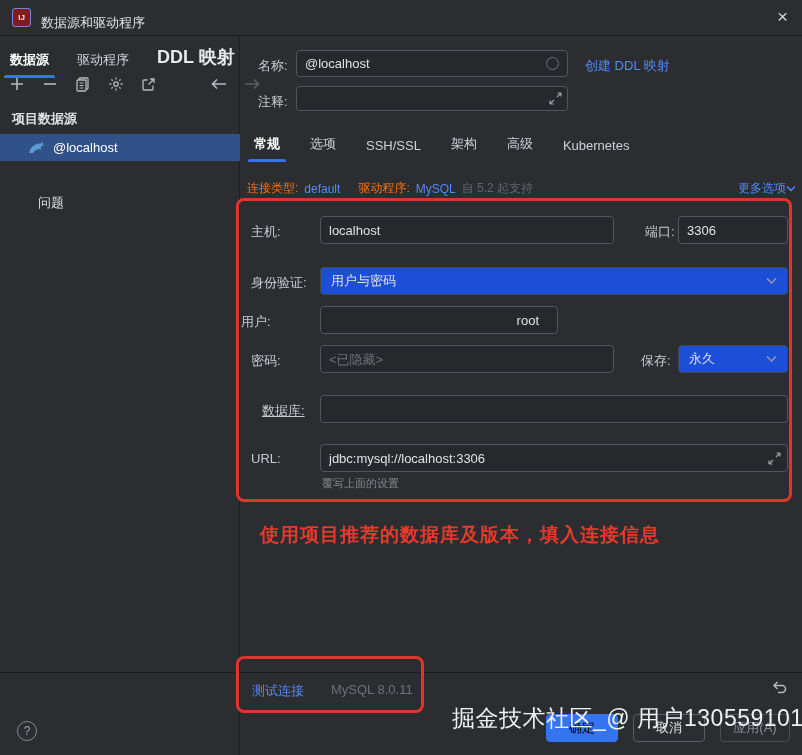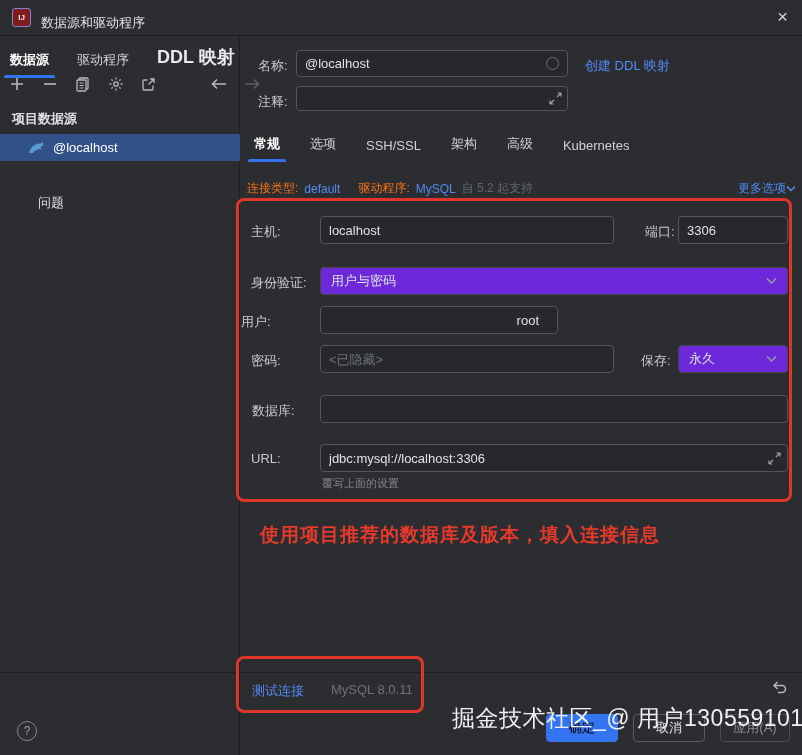--- a/index.html
+++ b/index.html
@@ -13,21 +13,21 @@
   .lbl { color:#c9cbd1; font-size:13px; }
   .dim { color:#f97316; }
   .link { color:#548af7; cursor:pointer; }
   .txtfield {
     background:#26282c; border:1px solid #53565c; border-radius:4px;
     color:#dfe1e5; font-size:13px; padding:0 24px 0 8px; outline:none;
     font-family:"Liberation Sans", sans-serif;
   }
   .txtfield::placeholder { color:#6e7177; }
   .combo {
-    background:#6d28d9; border:1px solid #45474c; border-radius:4px;
+    background:#1d4ed8; border:1px solid #45474c; border-radius:4px;
     display:flex; align-items:center; padding:0 10px; color:#dfe1e5;
     font-size:13px; justify-content:space-between; cursor:pointer;
   }
   .tab { padding:6px 2px 9px 2px; color:#cfd1d6; cursor:pointer; position:relative; }
   .tab.active { color:#ffffff; font-weight:bold; }
   .tab.active::after {
     content:""; position:absolute; left:-4px; right:-4px; bottom:0;
     height:3px; background:#3574f0; border-radius:2px 2px 0 0;
   }
   .toolbtn { width:22px; height:22px; display:flex; align-items:center; justify-content:center;
@@ -183,21 +183,21 @@
   <div class="abs lbl" style="left:10px;top:315px;">密码:</div>
   <input class="abs txtfield" style="left: 79px; top: 308px; width: 294px; height: 28px; padding-right: 8px;" placeholder="&lt;已隐藏&gt;">
   <div class="abs lbl" style="left:400px;top:315px;">保存:</div>
   <div class="abs combo" style="left:437px;top:308px;width:110px;height:28px;">
     <span>永久</span>
     <svg width="11" height="8" viewBox="0 0 11 8" fill="none" stroke="#9da0a8" stroke-width="1.4">
         <path d="M1 1.5 L5.5 6 L10 1.5"></path>
       </svg>
   </div>
 
-  <div class="abs lbl" style="left:11px;top:365px;">数据库:</div>
+  <div class="abs lbl" style="left:21px;top:365px;text-decoration:underline;">数据库:</div>
   <input class="abs txtfield" style="left: 79px; top: 358px; width: 468px; height: 28px; padding-right: 8px;" value="">
 
   <div class="abs lbl" style="left:10px;top:414px;">URL:</div>
   <div class="abs" style="left:79px;top:407px;">
     <input class="txtfield" style="width: 468px; height: 28px;" value="jdbc:mysql://localhost:3306">
     <span style="position:absolute;right:7px;top:8px;">
       <svg width="13" height="13" viewBox="0 0 13 13" fill="none" stroke="#9da0a8" stroke-width="1.2">
         <path d="M8 5 L12 1 M12 1 H8.5 M12 1 V4.5"></path>
           <path d="M5 8 L1 12 M1 12 H4.5 M1 12 V8.5"></path>
       </svg>

